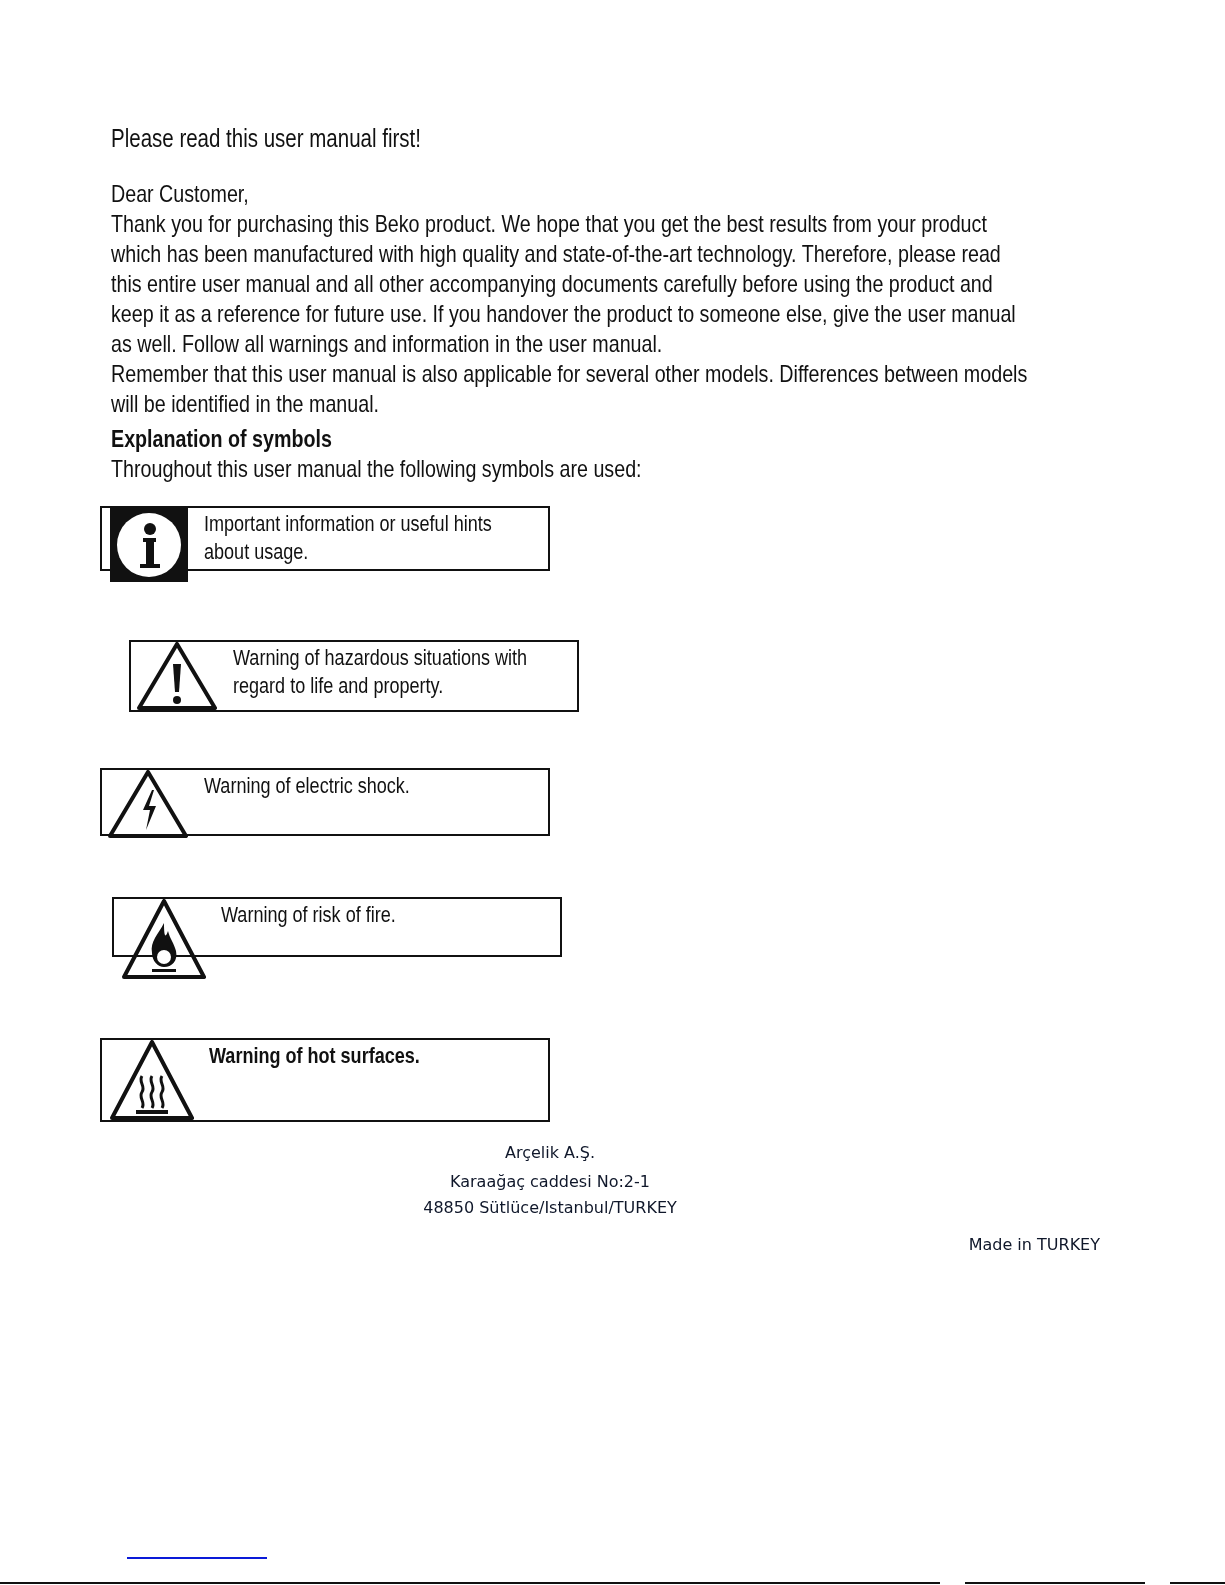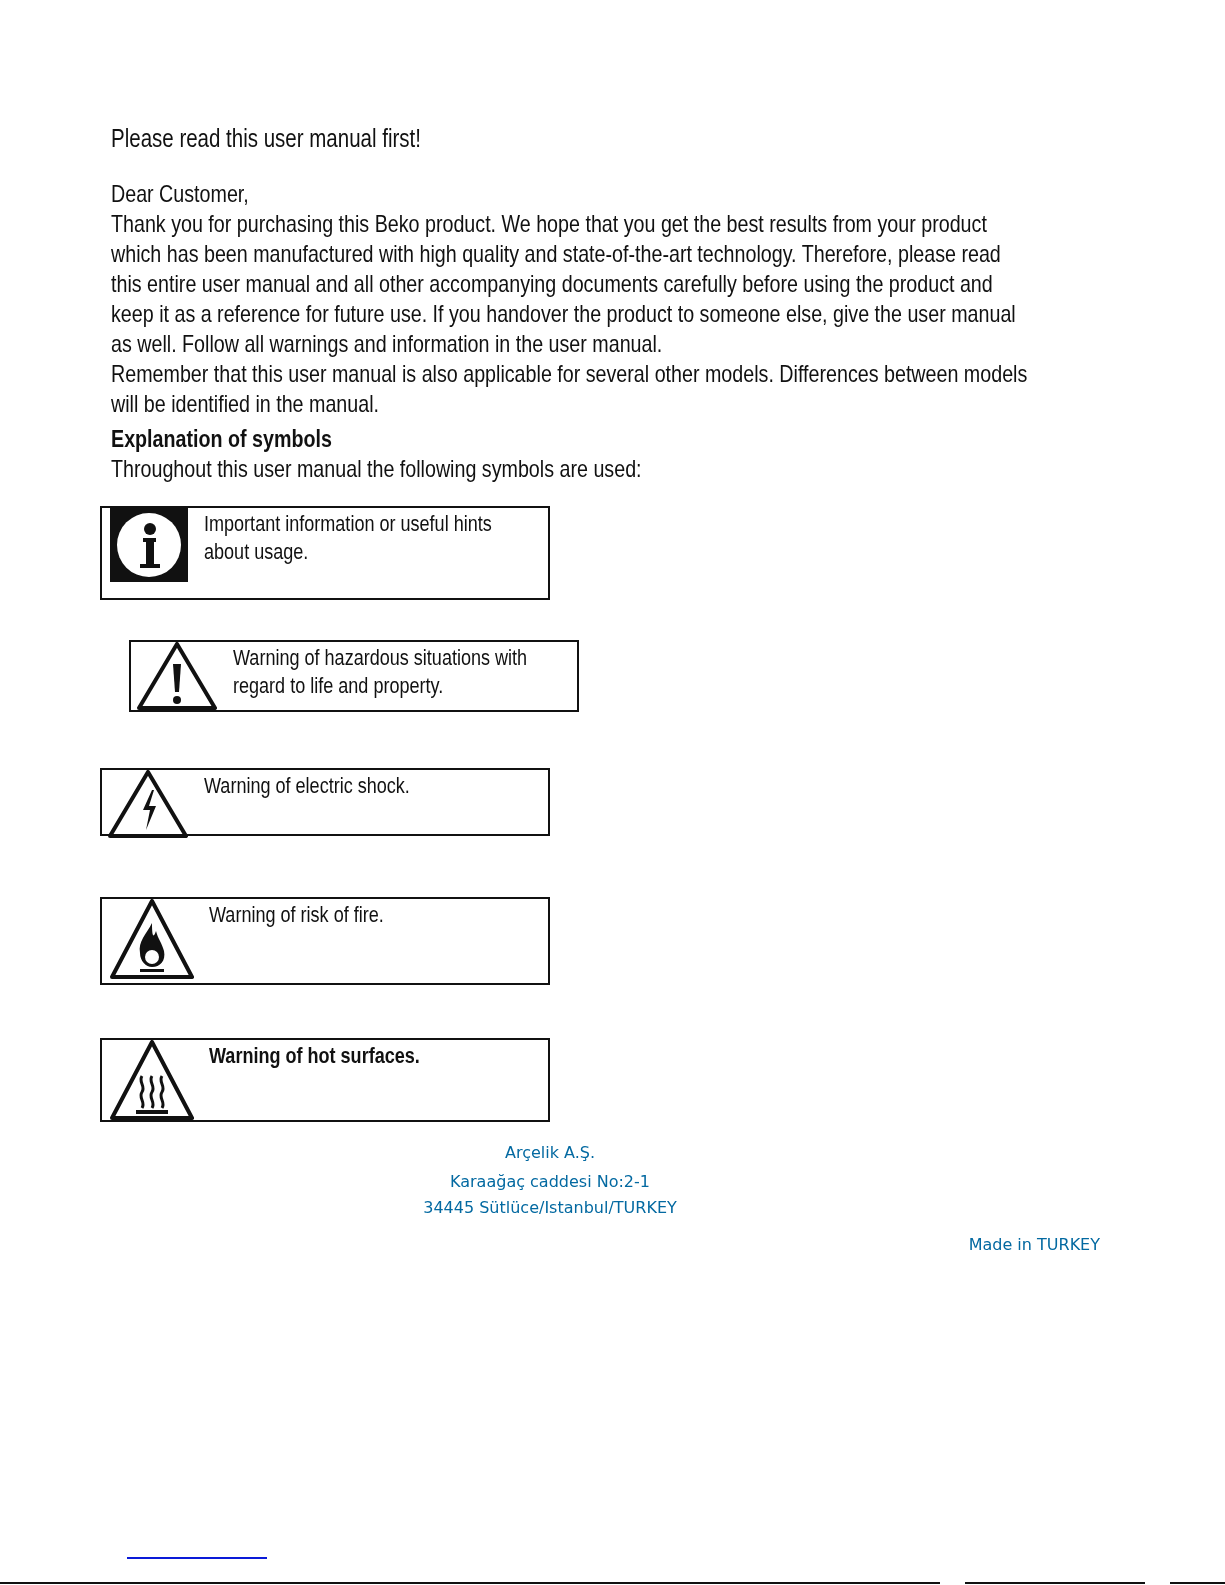--- a/index.html
+++ b/index.html
@@ -4,21 +4,21 @@
 <style>
   html, body { margin: 0; padding: 0; background: #ffffff; }
   body { width: 1225px; height: 1585px; position: relative; overflow: hidden; color: #111; font-family: "Liberation Sans", sans-serif; }
   .cond { position: absolute; left: 111px; white-space: nowrap; transform-origin: 0 0; transform: scaleX(0.82); }
   .title { top: 124px; font-size: 25px; font-weight: normal; }
   .body-line { font-size: 24px; }
   .heading { font-size: 24px; font-weight: bold; }
   .sym-box { position: absolute; left: 100px; width: 450px; border: 2px solid #111; box-sizing: border-box; background: #fff; }
   .sym-icon { position: absolute; left: 0; top: 0; }
   .sym-text { position: absolute; top: 2px; white-space: nowrap; font-size: 22px; line-height: 28px; transform-origin: 0 0; transform: scaleX(0.82); }
-  .footer { position: absolute; left: 0; width: 1100px; text-align: center; font-family: "DejaVu Sans", sans-serif; color: #0369a1; }
+  .footer { position: absolute; left: 0; width: 1100px; text-align: center; font-family: "DejaVu Sans", sans-serif; color: #0f172a; }
   .bottom-bar { position: absolute; top: 1582px; height: 2px; background: #111; }
   .link-bar { position: absolute; left: 127px; top: 1557px; width: 140px; height: 2px; background: #0a1ad8; }
 </style>
 </head>
 <body>
 
 <div>
 
   <div class="cond title">Please read this user manual first!</div>
 
@@ -27,21 +27,21 @@
   <div class="cond body-line" style="top:240px;">which has been manufactured with high quality and state-of-the-art technology. Therefore, please read</div>
   <div class="cond body-line" style="top:270px;">this entire user manual and all other accompanying documents carefully before using the product and</div>
   <div class="cond body-line" style="top:300px;">keep it as a reference for future use. If you handover the product to someone else, give the user manual</div>
   <div class="cond body-line" style="top:330px;">as well. Follow all warnings and information in the user manual.</div>
   <div class="cond body-line" style="top:360px;">Remember that this user manual is also applicable for several other models. Differences between models</div>
   <div class="cond body-line" style="top:390px;">will be identified in the manual.</div>
 
   <div class="cond heading" style="top:425px;">Explanation of symbols</div>
   <div class="cond body-line" style="top:455px;">Throughout this user manual the following symbols are used:</div>
 
-  <div class="sym-box" style="top:506px; height:94px;">
+  <div class="sym-box" style="top:506px; height:65px;">
     <svg class="sym-icon" width="86" height="74" viewBox="0 0 86 74">
       <rect x="8" y="0" width="78" height="74" fill="#111"></rect>
       <circle cx="47" cy="37" r="32" fill="#fff"></circle>
       <circle cx="48" cy="21" r="6" fill="#111"></circle>
       <rect x="41" y="30" width="13" height="4" fill="#111"></rect>
       <rect x="44" y="30" width="8" height="26" fill="#111"></rect>
       <rect x="38" y="56" width="20" height="4" fill="#111"></rect>
     </svg>
     <div class="sym-text" style="left:102px;">
       <div>Important information or useful hints</div>
@@ -64,21 +64,21 @@
   <div class="sym-box" style="top:768px; height:68px;">
     <svg class="sym-icon" width="90" height="68" viewBox="0 0 90 68">
       <path d="M46 2 L84 66 L8 66 Z" fill="none" stroke="#111" stroke-width="4" stroke-linejoin="round"></path>
       <path d="M50 20 L41 40 L48 40 L44 60 L54 36 L47 36 L52 20 Z" fill="#111"></path>
     </svg>
     <div class="sym-text" style="left:102px;">
       <div>Warning of electric shock.</div>
     </div>
   </div>
 
-  <div class="sym-box" style="top:897px; height:88px;">
+  <div class="sym-box" style="top:897px; height:60px;margin-left:12px;">
     <svg class="sym-icon" width="96" height="80" viewBox="0 0 96 80">
       <path d="M50 2 L90 78 L10 78 Z" fill="none" stroke="#111" stroke-width="4" stroke-linejoin="round"></path>
       <path d="M50 24 C44 36 36 42 38 54 C38 62 44 68 50 68 C58 68 64 62 62 52 C60 44 56 40 54 32 C52 38 50 40 50 24 Z" fill="#111"></path>
       <circle cx="50" cy="58" r="7" fill="#fff"></circle>
       <rect x="38" y="70" width="24" height="3" fill="#111"></rect>
     </svg>
     <div class="sym-text" style="left:107px;">
       <div>Warning of risk of fire.</div>
     </div>
   </div>
@@ -91,20 +91,20 @@
       <path d="M60 36 C56 42 64 46 60 52 C56 58 64 62 60 68" fill="none" stroke="#111" stroke-width="3"></path>
       <rect x="34" y="70" width="32" height="4" fill="#111"></rect>
     </svg>
     <div class="sym-text" style="left:107px;">
       <div>Warning of hot surfaces.</div>
     </div>
   </div>
 
   <div class="footer company" style="top:1143px;">Arçelik A.Ş.</div>
   <div class="footer line" style="top:1172px;">Karaağaç caddesi No:2-1</div>
-  <div class="footer line" style="top:1198px;">34445 Sütlüce/Istanbul/TURKEY</div>
+  <div class="footer line" style="top:1198px;">48850 Sütlüce/Istanbul/TURKEY</div>
   <div class="footer line" style="top:1235px;text-align:right;">Made in TURKEY</div>
 
   <div class="link-bar"></div>
   <div class="bottom-bar" style="left:0; width:940px;"></div>
   <div class="bottom-bar" style="left:965px; width:180px;"></div>
   <div class="bottom-bar" style="left:1170px; width:55px;"></div>
 </div>
 
 </body></html>

